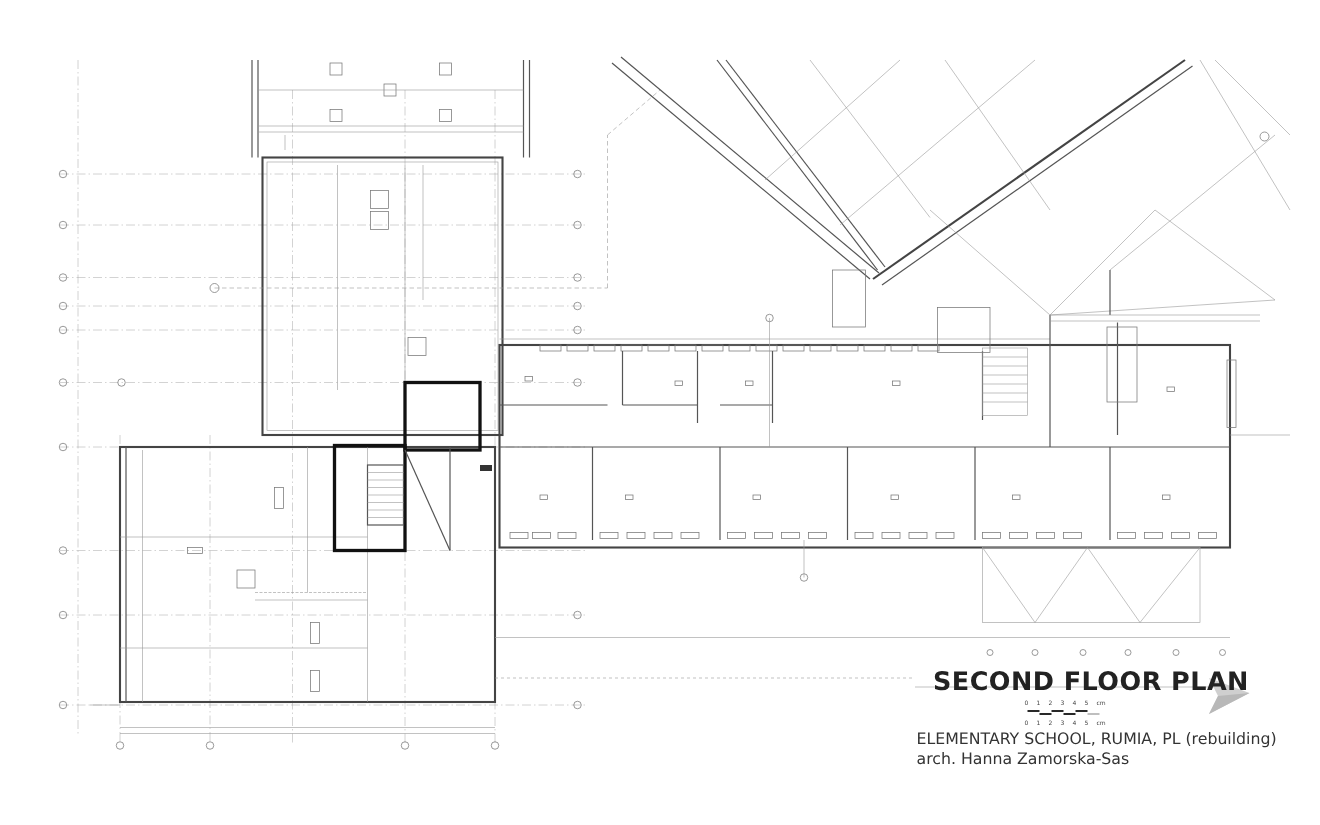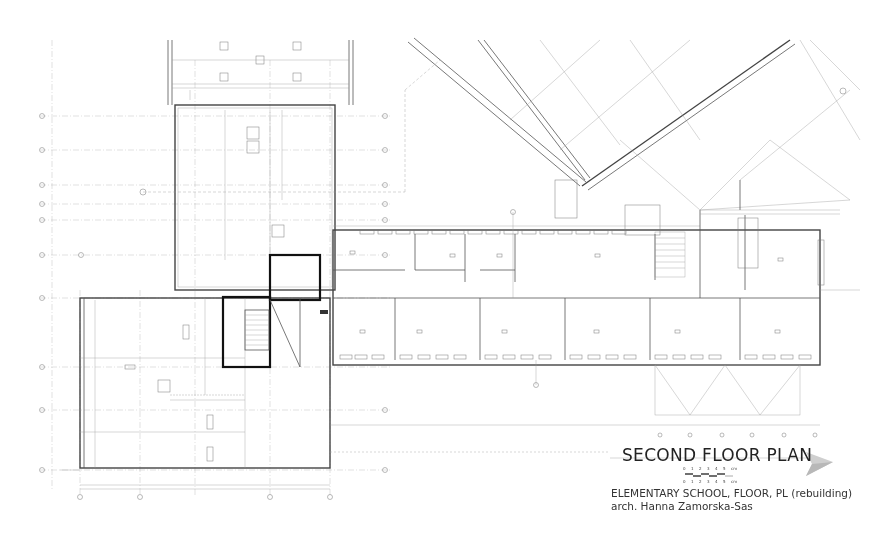--- a/index.html
+++ b/index.html
@@ -1,18 +1,18 @@
 <!DOCTYPE html>
 <html><head>
 <meta charset="utf-8">
 <style>
   html, body { margin:0; padding:0; background:#ffffff; }
   body { width:880px; height:550px; position:relative; overflow:hidden; font-family:"DejaVu Sans", sans-serif; }
   #plan { position:absolute; left:0; top:0; width:880px; height:550px; }
-  .plan-title { position:absolute; left:622px; top:445px; font-size:17px; letter-spacing:0.3px; color:#222; white-space:nowrap; font-family:"DejaVu Sans", sans-serif; font-weight:400; }
+  .plan-title { position:absolute; left:622px; top:445px; font-size:17px; letter-spacing:0.3px; color:#222; white-space:nowrap; font-family:"DejaVu Sans", sans-serif; font-weight:700; }
   .subtitle1 { position:absolute; left:611px; top:487px; font-size:10.5px; color:#333; white-space:nowrap; }
   .subtitle2 { position:absolute; left:611px; top:500px; font-size:10.5px; color:#333; white-space:nowrap;text-align:center; }
   .tl { stroke:#777; stroke-width:0.5; fill:none; }
   .thin { stroke:#999; stroke-width:0.4; fill:none; }
   .med { stroke:#555; stroke-width:0.8; fill:none; }
   .wall { stroke:#444; stroke-width:1.4; fill:none; }
   .heavy { stroke:#111; stroke-width:2.2; fill:none; }
   .grid { stroke:#aaa; stroke-width:0.35; fill:none; stroke-dasharray:6 2 1 2; }
 </style>
 </head>
@@ -310,14 +310,14 @@
   <span style="position:absolute;left:0px;">0</span>
   <span style="position:absolute;left:8px;">1</span>
   <span style="position:absolute;left:16px;">2</span>
   <span style="position:absolute;left:24px;">3</span>
   <span style="position:absolute;left:32px;">4</span>
   <span style="position:absolute;left:40px;">5</span>
   <span style="position:absolute;left:48px;">cm</span>
 </div>
 
 <div class="plan-title">SECOND FLOOR PLAN</div>
-<div class="subtitle1">ELEMENTARY SCHOOL, FLOOR, PL (rebuilding)</div>
+<div class="subtitle1">ELEMENTARY SCHOOL, RUMIA, PL (rebuilding)</div>
 <div class="subtitle2">arch. Hanna Zamorska-Sas</div>
 
 </body></html>

